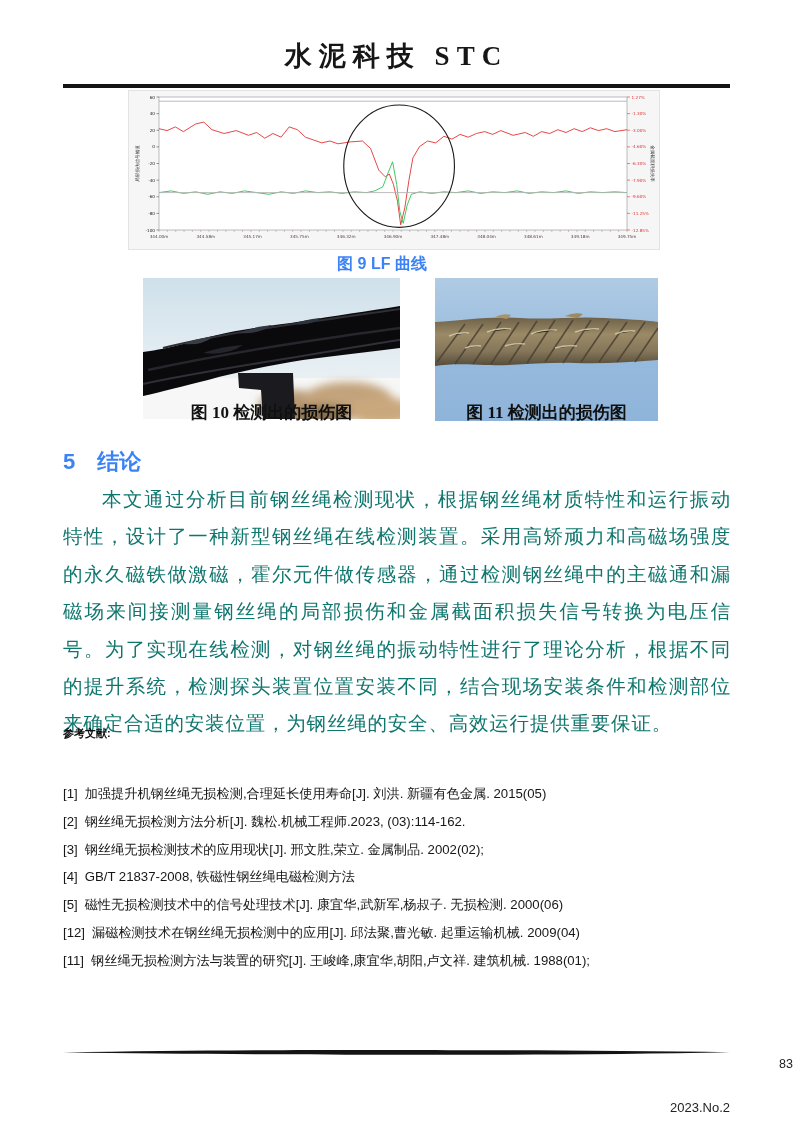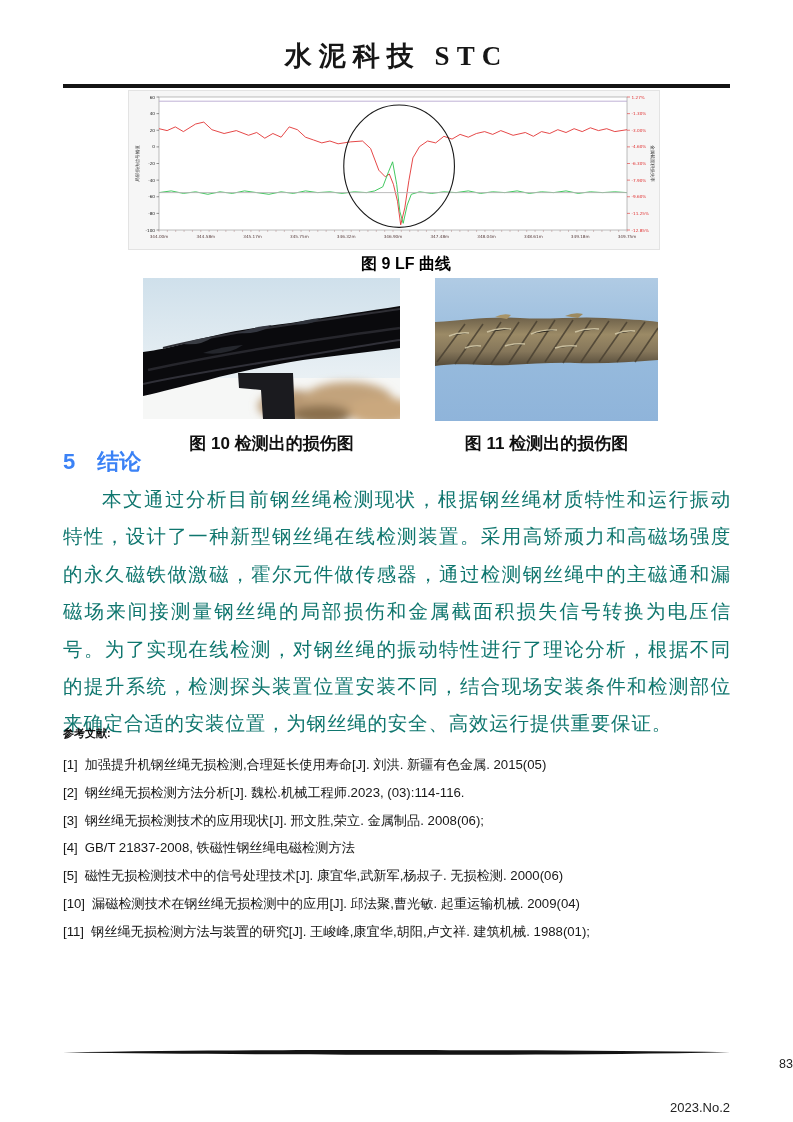--- a/index.html
+++ b/index.html
@@ -3,42 +3,42 @@
 <meta charset="utf-8">
 <style>
   html,body{margin:0;padding:0;background:#ffffff;}
   .page{position:relative;width:793px;height:1122px;background:#fff;overflow:hidden;
         font-family:"Liberation Serif","DejaVu Serif",serif;color:#111;}
   .header-title{position:absolute;top:38px;left:0;right:0;text-align:center;
         font-size:27px;font-weight:bold;letter-spacing:7px;color:#161616;}
   .header-rule{position:absolute;top:84px;left:63px;width:667px;height:4px;background:#141414;}
   .chart-fig{position:absolute;top:90px;left:128px;width:532px;height:160px;
         background:#f6f6f6;border:1px solid #e3e3e3;box-sizing:border-box;}
-  .fig9-caption{position:absolute;top:254px;left:140px;width:532px;text-align:center;
-        font-family:"Liberation Sans","DejaVu Sans",sans-serif;
-        font-size:16px;font-weight:bold;color:#000000;}
+  .fig9-caption{position:absolute;top:254px;left:116px;width:532px;text-align:center;
+        font-family:"Liberation Sans","DejaVu Sans",sans-serif;
+        font-size:16px;font-weight:bold;color:#3b82f6;}
   .photo{position:absolute;overflow:hidden;}
   .photo-left{top:278px;left:143px;width:257px;height:141px;}
   .photo-right{top:278px;left:435px;width:223px;height:143px;}
-  .photo-caption{position:absolute;top:432px;text-align:center;
-        font-family:Liberation Sans, sans-serif;
+  .photo-caption{position:absolute;top:401px;text-align:center;
+        font-family:Liberation Serif, serif;
         font-size:17px;font-weight:bold;color:#101010;}
   .cap10{left:143px;width:257px;}
   .cap11{left:435px;width:223px;}
   .section-heading{position:absolute;top:447px;left:63px;
         font-family:"Liberation Sans","DejaVu Sans",sans-serif;
         font-size:22px;font-weight:bold;color:#3b82f6;}
   .section-heading .sec-num{margin-right:22px;}
   .body-para{position:absolute;top:481px;left:63px;width:668px;
         font-size:19.5px;line-height:37.4px;text-align:justify;text-indent:2em;
         letter-spacing:0.8px;color:#0f766e;}
   .refs-heading{position:absolute;top:726px;left:63px;
         font-family:"Liberation Sans","DejaVu Sans",sans-serif;
         font-size:11px;font-weight:bold;color:#0d0d0d;}
-  .ref-list{position:absolute;top:751px;left:63px;width:670px;
+  .ref-list{position:absolute;top:780px;left:63px;width:670px;
         font-family:"Liberation Sans","DejaVu Sans",sans-serif;
         font-size:13.2px;color:#171717;}
   .ref-item{height:27.8px;line-height:27.8px;white-space:nowrap;overflow:hidden;}
   .ref-label{margin-right:7px;}
   .footer-line{position:absolute;top:1049px;left:63px;width:667px;height:7px;}
   .page-num{position:absolute;top:1057px;left:0;right:0;text-align:right;
         font-family:"Liberation Sans","DejaVu Sans",sans-serif;font-size:12.5px;color:#222;}
   .issue{position:absolute;top:1056px;right:63px;
         font-family:"Liberation Sans","DejaVu Sans",sans-serif;font-size:13px;color:#222;margin-top:44px;}
 </style>
@@ -264,31 +264,31 @@
     <span class="sec-num">5</span><span>结论</span>
   </div>
 
   <div class="body-para">本文通过分析目前钢丝绳检测现状，根据钢丝绳材质特性和运行振动特性，设计了一种新型钢丝绳在线检测装置。采用高矫顽力和高磁场强度的永久磁铁做激磁，霍尔元件做传感器，通过检测钢丝绳中的主磁通和漏磁场来间接测量钢丝绳的局部损伤和金属截面积损失信号转换为电压信号。为了实现在线检测，对钢丝绳的振动特性进行了理论分析，根据不同的提升系统，检测探头装置位置安装不同，结合现场安装条件和检测部位来确定合适的安装位置，为钢丝绳的安全、高效运行提供重要保证。</div>
 
   <div class="refs-heading">参考文献:</div>
 
   <div class="ref-list" id="ref-list">
     <div class="ref-item"><span class="ref-label">[1]</span><span class="ref-text">加强提升机钢丝绳无损检测,合理延长使用寿命[J]. 刘洪. 新疆有色金属. 2015(05)</span></div>
 
-    <div class="ref-item"><span class="ref-label">[2]</span><span class="ref-text">钢丝绳无损检测方法分析[J]. 魏松.机械工程师.2023, (03):114-116.</span></div>
-
-    <div class="ref-item"><span class="ref-label">[3]</span><span class="ref-text">钢丝绳无损检测技术的应用现状[J]. 邢文胜,荣立. 金属制品. 2008(06);</span></div>
+    <div class="ref-item"><span class="ref-label">[2]</span><span class="ref-text">钢丝绳无损检测方法分析[J]. 魏松.机械工程师.2023, (03):114-162.</span></div>
+
+    <div class="ref-item"><span class="ref-label">[3]</span><span class="ref-text">钢丝绳无损检测技术的应用现状[J]. 邢文胜,荣立. 金属制品. 2002(02);</span></div>
 
     <div class="ref-item"><span class="ref-label">[4]</span><span class="ref-text">GB/T 21837-2008, 铁磁性钢丝绳电磁检测方法</span></div>
 
     <div class="ref-item"><span class="ref-label">[5]</span><span class="ref-text">磁性无损检测技术中的信号处理技术[J]. 康宜华,武新军,杨叔子. 无损检测. 2000(06)</span></div>
 
 
 
-    <div class="ref-item"><span class="ref-label">[10]</span><span class="ref-text">漏磁检测技术在钢丝绳无损检测中的应用[J]. 邱法聚,曹光敏.  起重运输机械. 2009(04)</span></div>
+    <div class="ref-item"><span class="ref-label">[12]</span><span class="ref-text">漏磁检测技术在钢丝绳无损检测中的应用[J]. 邱法聚,曹光敏.  起重运输机械. 2009(04)</span></div>
 
     <div class="ref-item"><span class="ref-label">[11]</span><span class="ref-text">钢丝绳无损检测方法与装置的研究[J]. 王峻峰,康宜华,胡阳,卢文祥. 建筑机械. 1988(01);</span></div>
   </div>
 
   <svg class="footer-line" viewBox="0 0 667 7" preserveAspectRatio="none">
     <path d="M0,3.5 C120,1.2 260,0.8 333,1 C420,1.2 560,1.5 667,3.2 C560,5.5 420,6 333,5.8 C240,5.6 110,5 0,3.5 Z" fill="#141414"></path>
   </svg>
   <div class="page-num">83</div>
   <div class="issue">2023.No.2</div>
 

